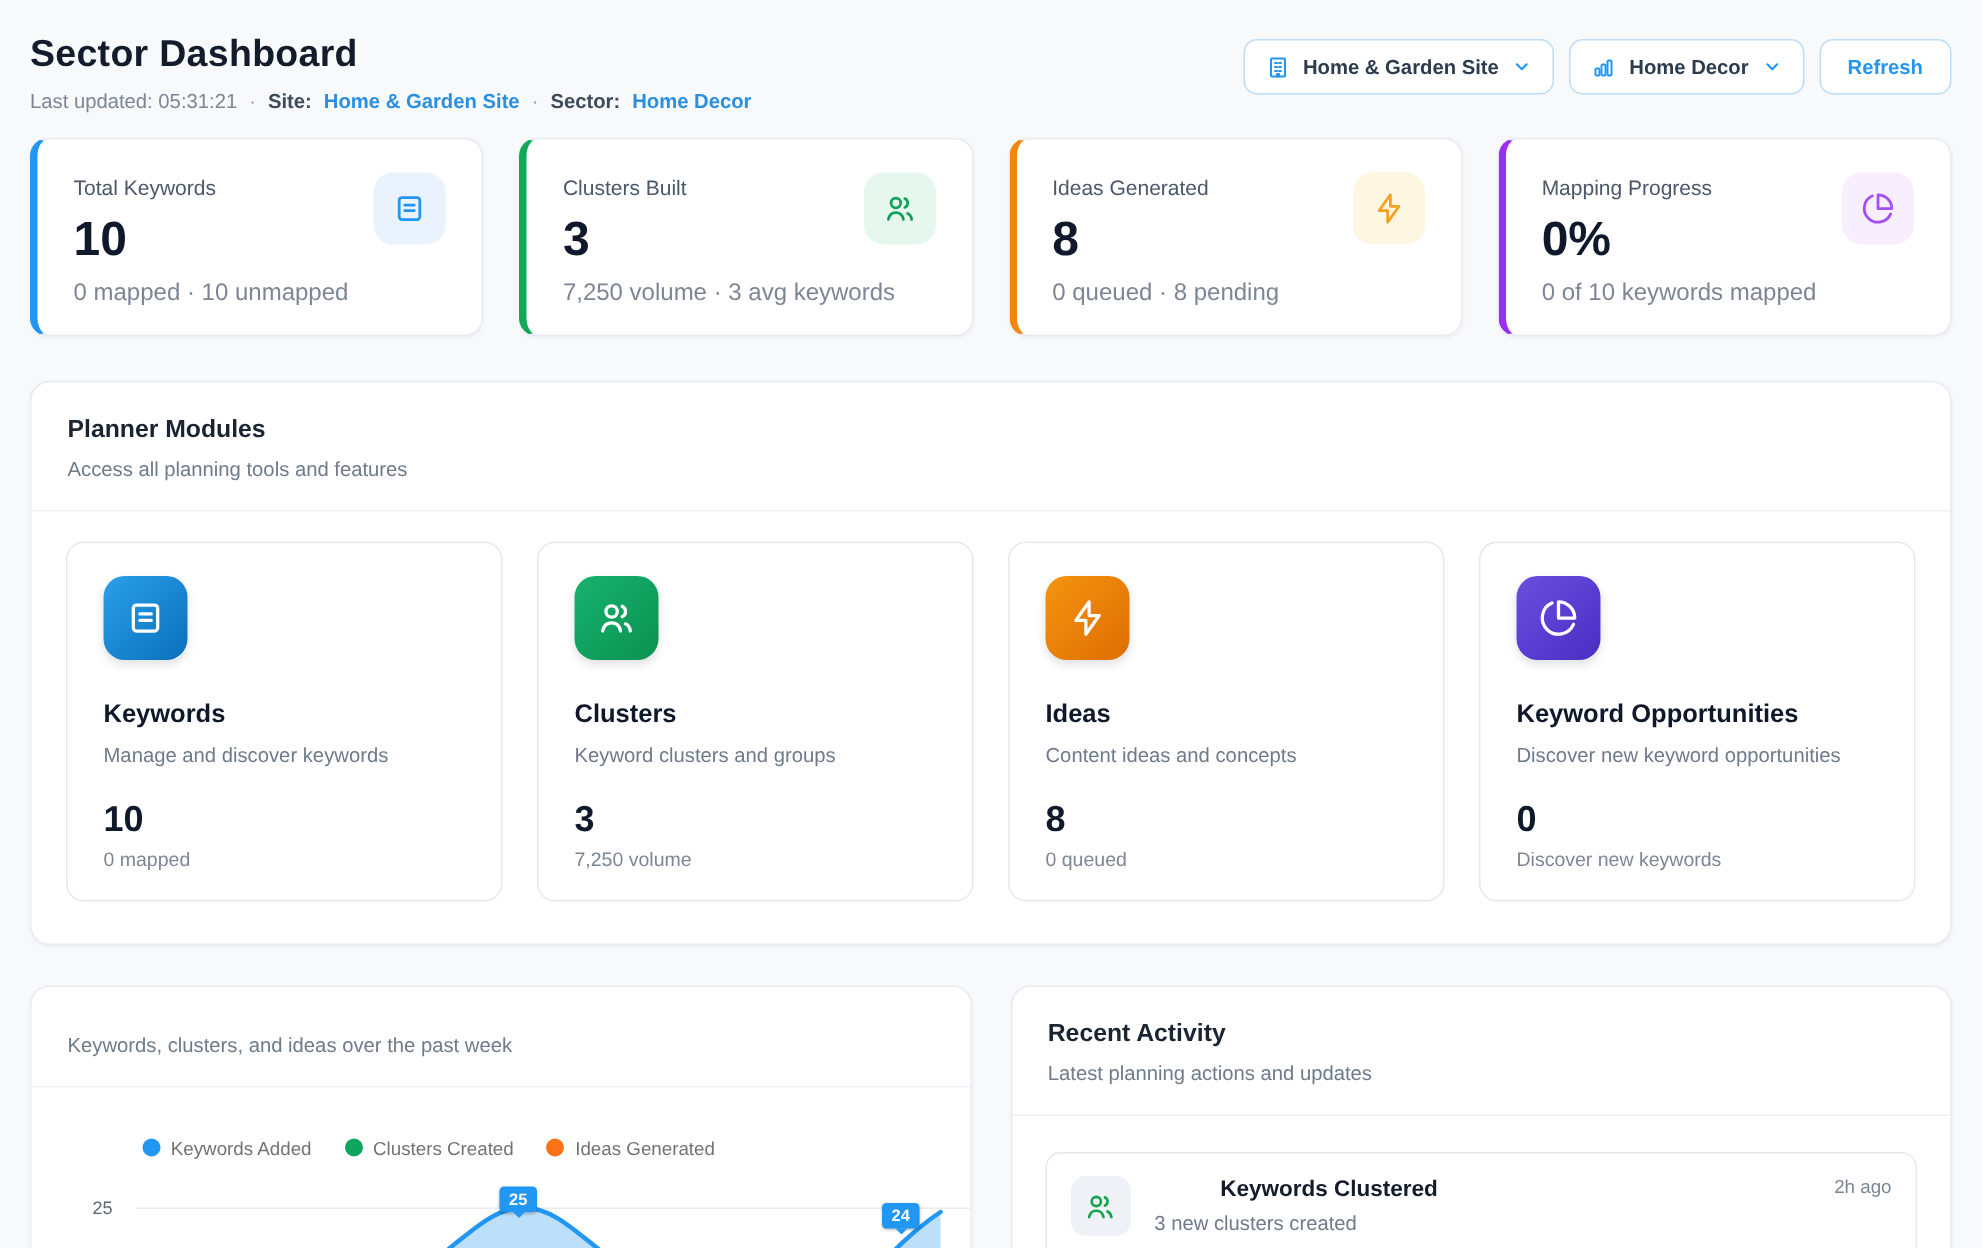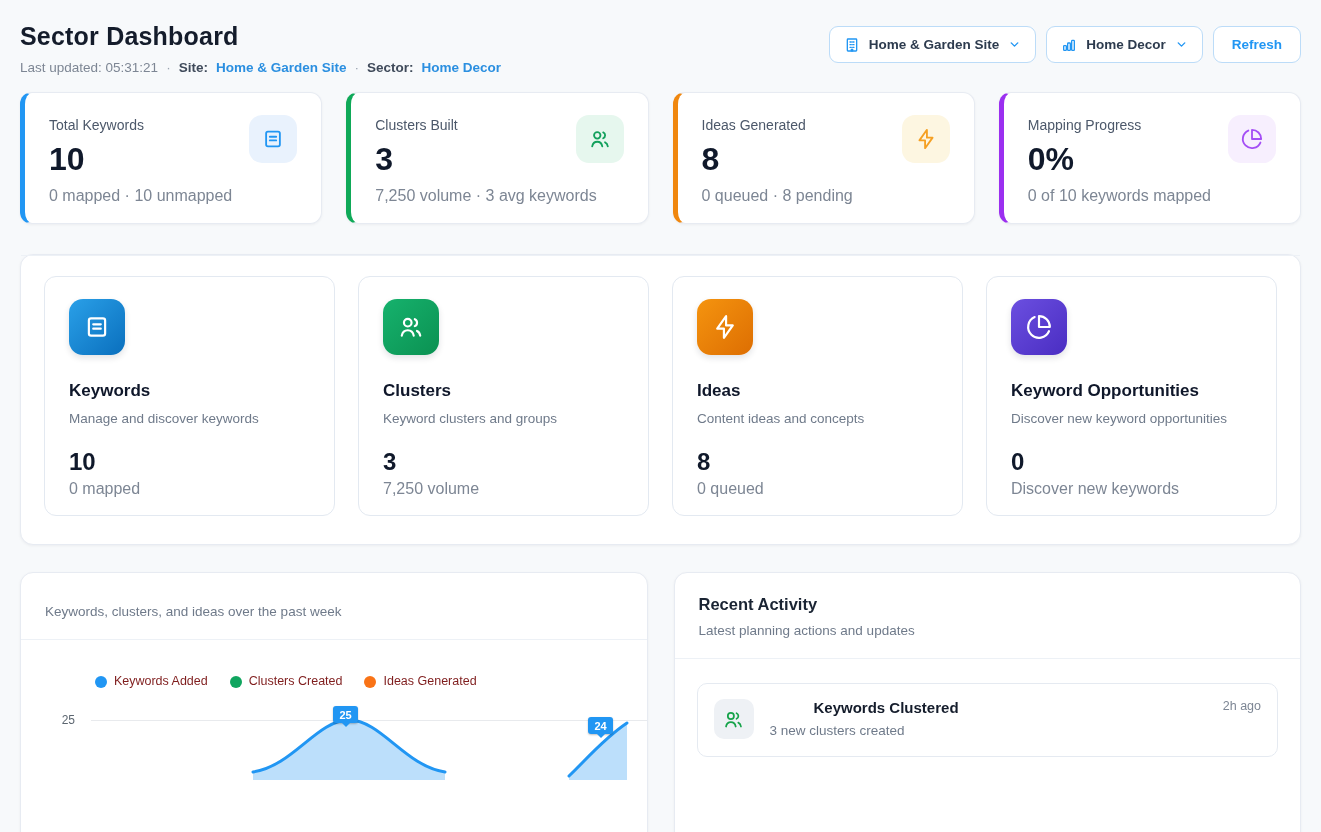--- a/index.html
+++ b/index.html
@@ -68,28 +68,28 @@
   }
   .m-ico { width:56px; height:56px; border-radius:14px; display:flex; align-items:center; justify-content:center; color:#fff;
            box-shadow:0 3px 6px rgba(16,24,40,.12); }
   .m-blue   { background:linear-gradient(135deg,#2aa0e8,#0a6fbd); }
   .m-green  { background:linear-gradient(135deg,#16b26d,#0b9152); }
   .m-orange { background:linear-gradient(135deg,#f5940f,#dd6e02); }
   .m-purple { background:linear-gradient(135deg,#6b4fe0,#4a2dc2); }
   .m-title { font-size:17px; font-weight:800; margin-top:26px; color:#0f172a; }
   .m-desc  { font-size:13.5px; color:#6f7a8a; margin-top:10px; }
   .m-value { font-size:24px; font-weight:800; margin-top:22px; color:#10192b; }
-  .m-sub   { font-size:16px; color:#7d8694; margin-top:4px; }
+  .m-sub   { font-size:13px; color:#7d8694; margin-top:4px; }
   
   .bottom { margin-top:27px; display:grid; grid-template-columns:1fr 1fr; gap:26px; }
   .bottom .panel { height:400px; overflow:hidden; }
   
   .chart-region { position:relative; height:313px; overflow:hidden; }
   .legend { position:absolute; top:34px; left:0; width:100%; display:flex; justify-content:center; gap:22px; padding-right:96px; }
-  .legend .li { display:flex; align-items:flex-end; gap:7px; font-size:12.5px; color:#7f1d1d; cursor:pointer; }
+  .legend .li { display:flex; align-items:flex-start; gap:7px; font-size:12.5px; color:#737373; cursor:pointer; }
   .legend .dot { width:12px; height:12px; border-radius:50%; }
   .gridline { position:absolute; left:70px; width:563px; top:80px; height:1px; background:#e8eaed; }
   .ytick { position:absolute; left:30px; top:73px; width:24px; text-align:right; font-size:12px; color:#5c6670; }
   .curve { position:absolute; left:0; top:0; }
   .badge {
     position:absolute; min-width:25px; height:17px; padding:0 4px; background:#2196f3; border-radius:3px;
     color:#fff; font-size:11px; font-weight:800; display:flex; align-items:center; justify-content:center;
     box-shadow:0 1px 2px rgba(0,0,0,.25);
   }
   .badge::after {
@@ -206,20 +206,24 @@
     <div class="tile t-purple">
       <svg width="22" height="22" viewBox="0 0 24 24" fill="none" stroke="currentColor" stroke-width="2" stroke-linecap="round" stroke-linejoin="round">
           <path d="M21.2 15.9A10 10 0 1 1 8 2.8"></path>
           <path d="M22 12A10 10 0 0 0 12 2v10z"></path>
         </svg>
     </div>
   </div>
 </div>
 
 <div class="panel panel-modules">
+  <div class="card-head">
+    <div class="h-title">Planner Modules</div>
+    <div class="h-sub">Access all planning tools and features</div>
+  </div>
   <div class="divider"></div>
   <div class="modules">
     <div class="module">
       <div class="m-ico m-blue">
         <svg width="26" height="26" viewBox="0 0 24 24" fill="none" stroke="currentColor" stroke-width="2" stroke-linecap="round" stroke-linejoin="round">
             <rect x="4.5" y="4" width="15" height="16" rx="2"></rect>
             <path d="M8.5 9.5h7M8.5 13.5h7"></path>
           </svg>
       </div>
       <div class="m-title">Keywords</div>

